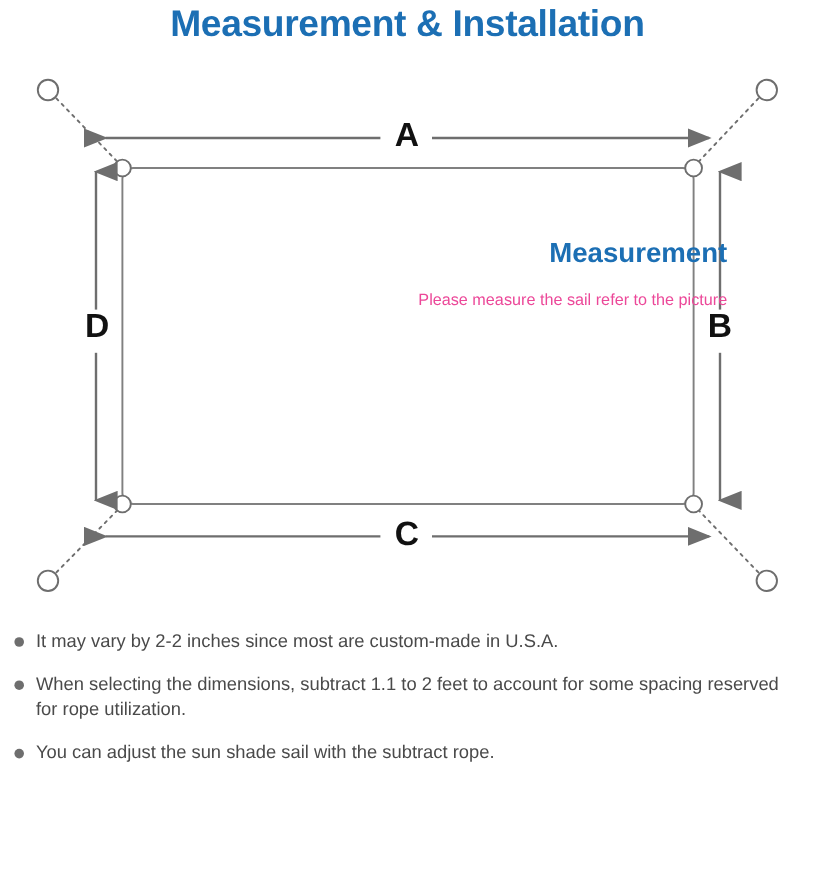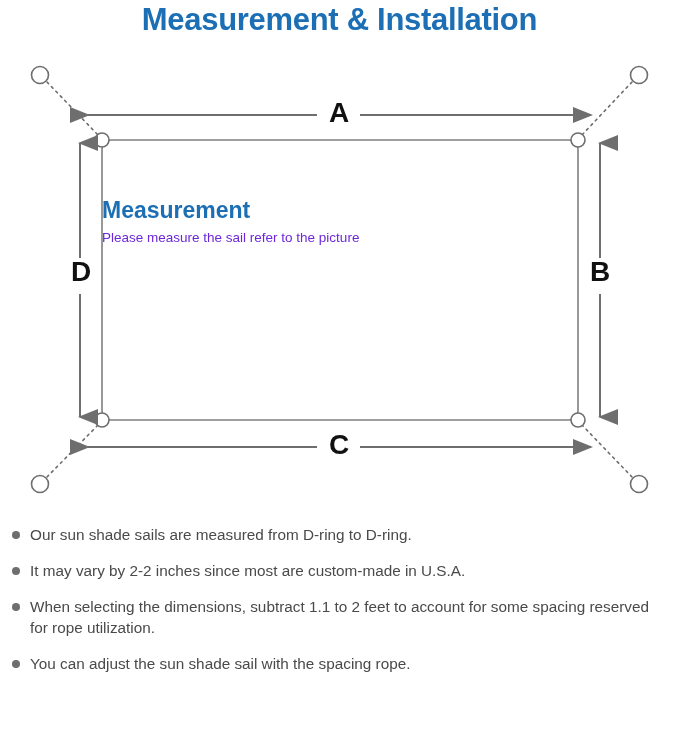--- a/index.html
+++ b/index.html
@@ -49,35 +49,36 @@
   .diagram svg {
     display: block;
   }
 
   
   .center-block {
     position: absolute;
     left: 102px;
     top: 196px;
     width: 476px;
-    text-align: left;
+    text-align: right;
     pointer-events: none;
+    padding-left: 28px;
   }
   .center-title {
     font-size: 23px;
     font-weight: bold;
     color: #1c6fb4;
     line-height: 28px;
     white-space: nowrap;
   }
   .center-sub {
     font-size: 13.5px;
-    color: #6d28d9;
+    color: #ec4899;
     line-height: 20px;
-    margin-top: 4px;
+    margin-top: 16px;
     white-space: nowrap;
   }
 
   
   .dim-letter {
     position: absolute;
     font-size: 28px;
     font-weight: bold;
     color: #111111;
     line-height: 28px;
@@ -204,31 +205,27 @@
   <div class="dim-letter" style="left:578px; top:258px; width:44px;">B</div>
   <div class="dim-letter" style="left:317px; top:431px; width:44px;">C</div>
   <div class="dim-letter" style="left:59px; top:258px; width:44px;">D</div>
 
   <div class="center-block">
     <div class="center-title">Measurement</div>
     <div class="center-sub">Please measure the sail refer to the picture</div>
   </div>
 
   <div class="notes">
-    <div class="note-item">
-      <span class="note-bullet"></span>
-      <span>Our sun shade sails are measured from D-ring to D-ring.</span>
-    </div>
     <div class="note-item">
       <span class="note-bullet"></span>
       <span>It may vary by 2-2 inches since most are custom-made in U.S.A.</span>
     </div>
     <div class="note-item">
       <span class="note-bullet"></span>
       <span>When selecting the dimensions, subtract 1.1 to 2 feet to account for some spacing reserved for rope utilization.</span>
     </div>
     <div class="note-item">
       <span class="note-bullet"></span>
-      <span>You can adjust the sun shade sail with the spacing rope.</span>
+      <span>You can adjust the sun shade sail with the subtract rope.</span>
     </div>
   </div>
 
 </div>
 
 </body></html>

